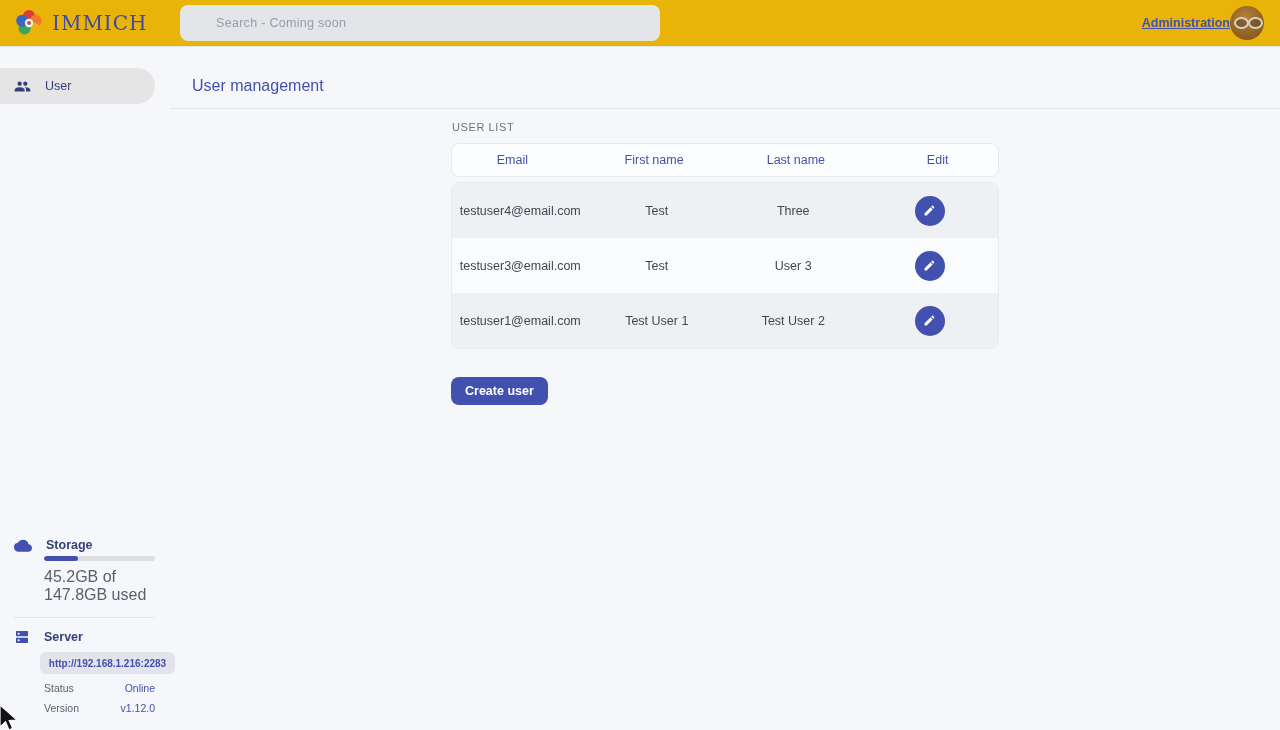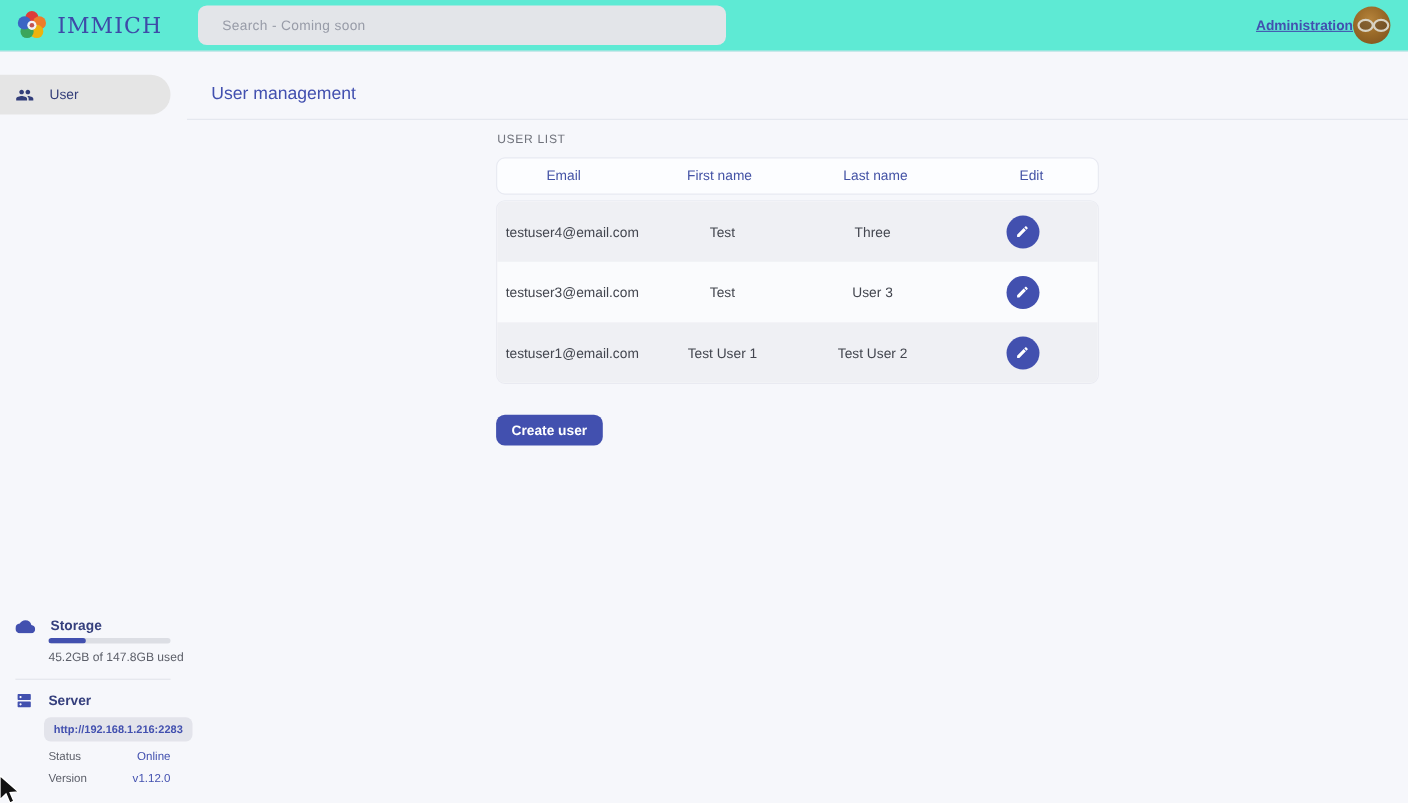--- a/index.html
+++ b/index.html
@@ -5,35 +5,35 @@
   :root { --accent:#4250af; --ink:#3e4250; --muted:#6b6f7b; }
   * { margin:0; padding:0; box-sizing:border-box; }
   html,body { width:1280px; height:730px; overflow:hidden; }
   body {
     font-family:"Liberation Sans", sans-serif;
     background:#f6f7fb; color:var(--ink); position:relative;
   }
   
   .header {
     height:47px; display:flex; 
-    background:#5eead4; border-bottom:1px solid #e4e6ee;
+    background:#eab308; border-bottom:1px solid #e4e6ee;
     position:relative; z-index:2;
   }
   .brand { display:flex; align-items:center; gap:8px; padding-left:14px; width:166px; }
   .brand-name {
     font-family:"DejaVu Serif", serif; font-size:20px; letter-spacing:1px;
     color:#3e4aa8; font-variant:small-caps;
   }
   .searchbar {
     position:absolute; left:180px; top:5px; width:480px; height:36px;
     background:#e3e5e9; border-radius:8px; display:flex; align-items:center;
   }
   .searchbar input {
     width:100%; height:100%; background:transparent; border:none; outline:none;
-    padding:0 22px; font-size:12.5px; color:#555a66; letter-spacing:.3px;
+    padding:0 36px; font-size:12.5px; color:#555a66; letter-spacing:.3px;
     font-family:"Liberation Sans", sans-serif;
   }
   .searchbar input::placeholder { color:#989ca8; }
   .header-right { margin-left:auto; display:flex; align-items:center; padding-right:16px; }
   .admin-link {
     font-size:12.5px; font-weight:bold; color:var(--accent);
     text-decoration:underline; cursor:pointer;
   }
   .avatar {
     width:34px; height:34px; border-radius:50%; position:relative; overflow:hidden;
@@ -55,21 +55,21 @@
   }
   .nav-item span.lbl { font-size:12.5px; font-weight:500; color:#333e7a; }
   .side-bottom { position:absolute; left:0; bottom:16px; width:170px; }
   .side-row { display:flex; align-items:center; gap:14px; padding-left:14px; }
   .side-title { font-size:12.5px; font-weight:bold; color:#353f7d; }
   .progress {
     margin:4px 0 0 44px; width:111px; height:5px; border-radius:3px;
     background:#dcdee4; overflow:hidden;
   }
   .progress > div { height:100%; background:var(--accent); border-radius:3px; }
-  .usage { margin:7px 0 0 44px; font-size:11px; color:#5c5f69; }
+  .usage { margin:7px 0 0 44px; font-size:16px; color:#5c5f69; }
   .side-divider { margin:13px 0 11px 14px; width:141px; border:none; border-top:1px solid #e2e4ea; }
   .server-url {
     margin:7px 0 0 40px; width:135px; height:22px; background:#e3e4eb; border-radius:6px;
     display:flex; align-items:center; justify-content:center;
     font-size:10px; font-weight:bold; color:var(--accent);
   }
   .kv { display:flex; justify-content:space-between; margin:8px 0 0 44px; width:111px; font-size:10.5px; }
   .kv .k { color:#5c5f69; }
   .kv .v { color:var(--accent); font-weight:500; }
   

